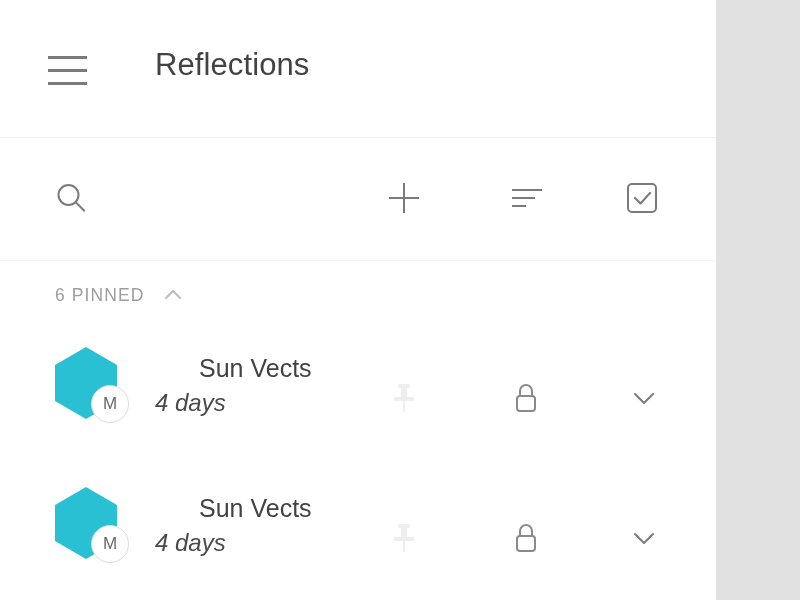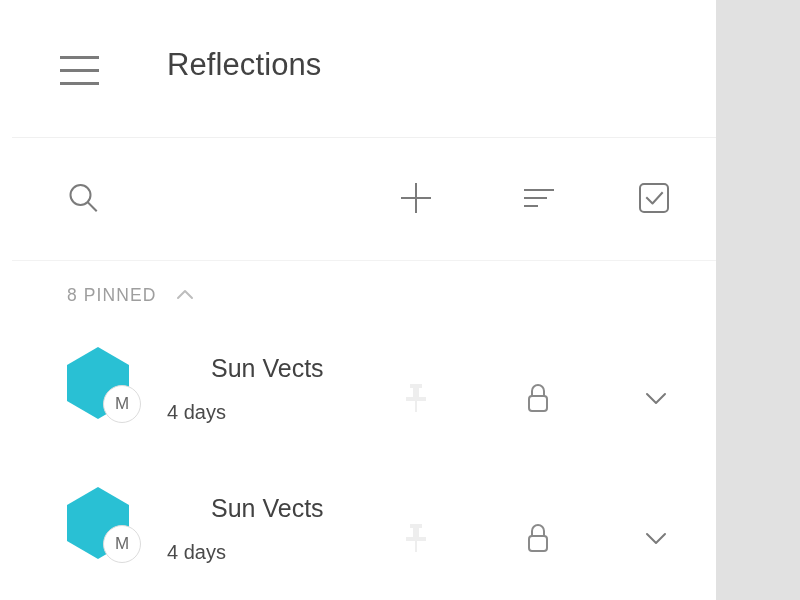--- a/index.html
+++ b/index.html
@@ -27,21 +27,21 @@
     left: 716px;
     top: 0;
     width: 84px;
     height: 600px;
     background: #e1e1e1;
   }
 
   
   .content {
     position: absolute;
-    left: 12px;
+    left: 0;
     top: 0;
     width: 716px;
     height: 592px;
     background: #ffffff;
   }
 
   
   .app-bar {
     position: relative;
     height: 138px;
@@ -183,26 +183,27 @@
   }
   .row-title {
     font-size: 25px;
     color: #424242;
     font-weight: 400;
     line-height: 34px;
     white-space: nowrap;
     margin-left: 44px;
   }
   .row-sub {
-    font-size: 20px;
+    font-size: 24px;
     color: #4a4a4a;
     font-weight: 400;
     line-height: 30px;
-    margin-top: 12px;
+    margin-top: 3px;
     white-space: nowrap;
+    font-style: italic;
   }
   .row-action {
     position: absolute;
     top: 0;
     height: 140px;
     display: flex;
     align-items: center;
     justify-content: center;
     cursor: pointer;
     background: none;
@@ -268,21 +269,21 @@
             <polyline class="icon-stroke" points="10,17 15.5,22.5 25,12" stroke-linecap="round" stroke-linejoin="round"></polyline>
           </svg>
         </span>
       </button>
 
     </div>
 
     <div class="list-area">
 
       <div class="section-head">
-        <span class="section-label">8 PINNED</span>
+        <span class="section-label">6 PINNED</span>
         <span class="section-chevron">
           <svg width="24" height="24" viewBox="0 0 24 24">
             <polyline points="5,15 12,8 19,15" fill="none" stroke="#bdbdbd" stroke-width="2" stroke-linecap="round" stroke-linejoin="round"></polyline>
           </svg>
         </span>
       </div>
 
       <div class="row">
         <div class="avatar-wrap">
           <div class="hexagon"></div>

